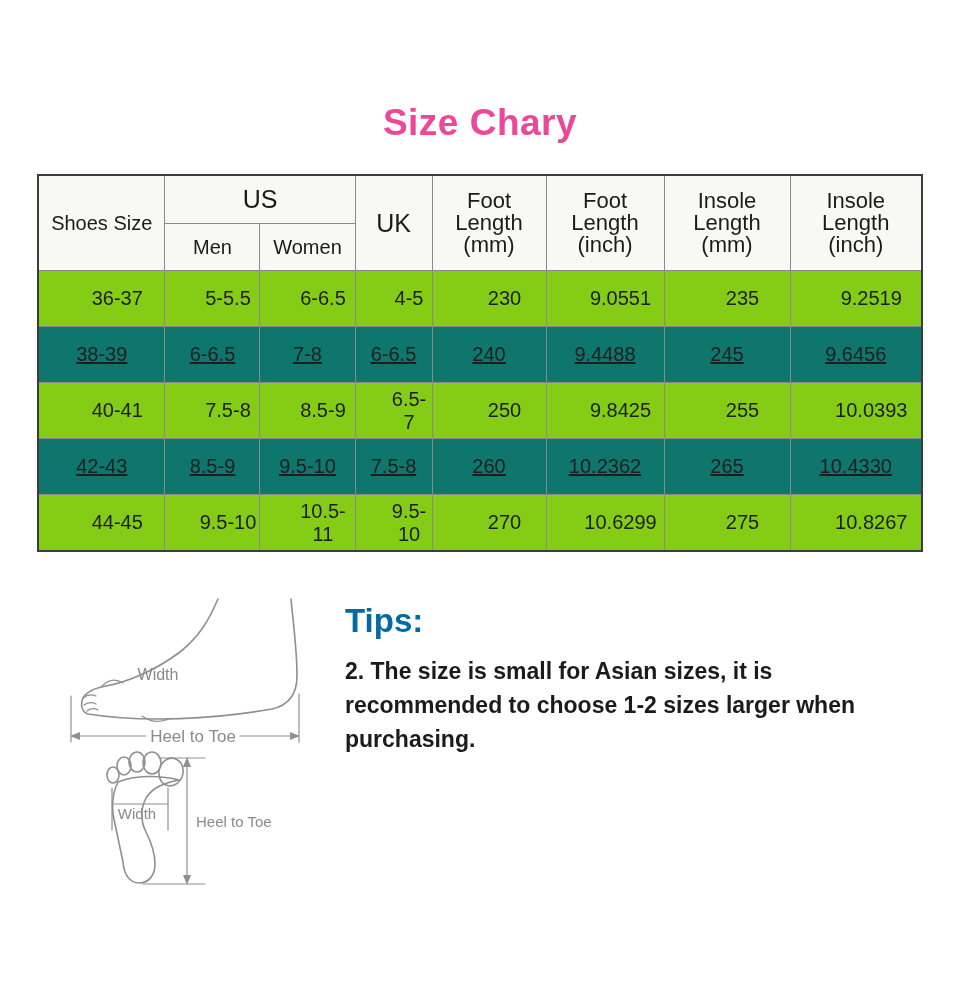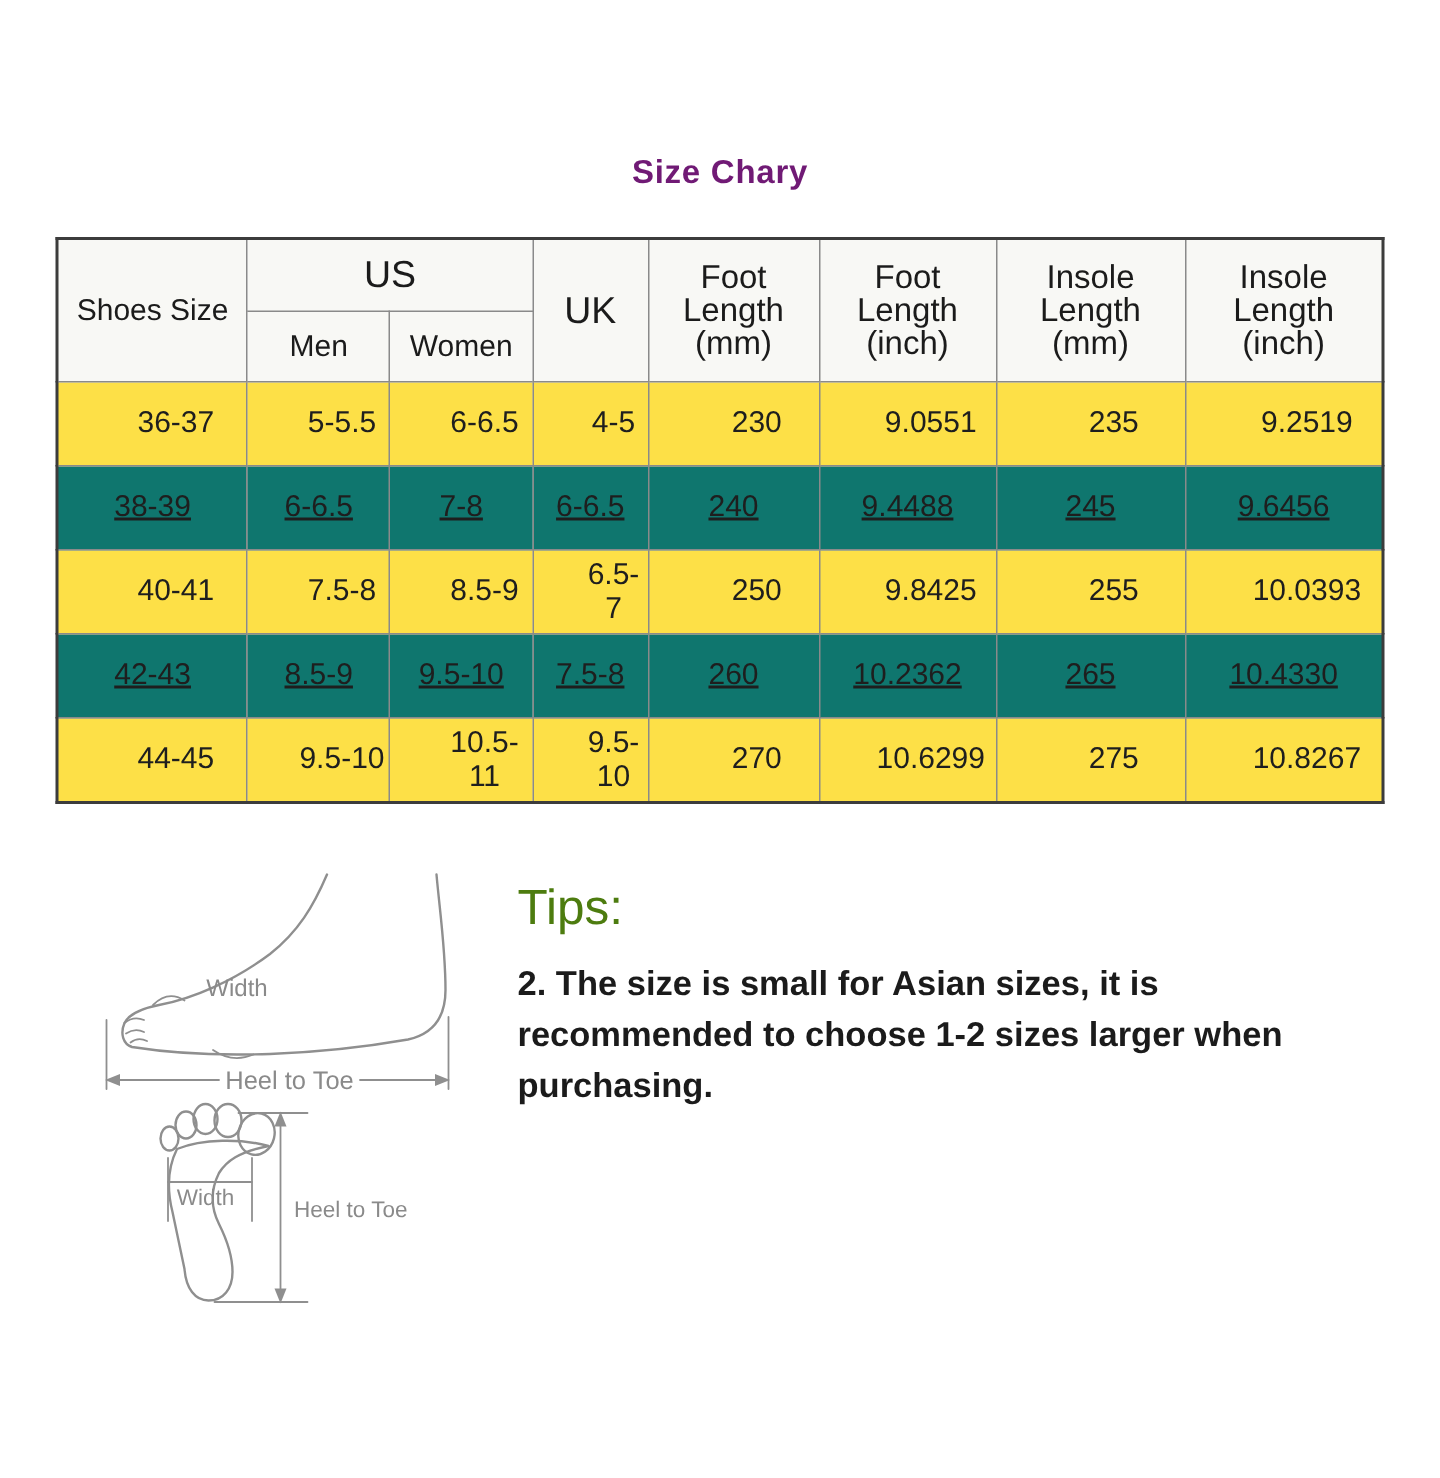--- a/index.html
+++ b/index.html
@@ -6,23 +6,23 @@
   body {
     width:960px; height:985px;
     background:#ffffff;
     font-family:"Liberation Sans", sans-serif;
     color:#1e1e1e;
     overflow:hidden;
   }
   .title {
     margin:102px 0 0;
     text-align:center;
-    font-size:22px;
+    font-size:37px;
     font-weight:700;
-    color:#701a75;
+    color:#ec4899;
     letter-spacing:0.5px;
   }
   table.size-table {
     border-collapse:collapse;
     table-layout:fixed;
     width:884px;
     margin:30px auto 0;
     border:2px solid #3c3c3c;
   }
   .size-table th, .size-table td {
@@ -32,31 +32,31 @@
     padding:0;
   }
   .size-table th {
     background:#f8f8f5;
     font-weight:400;
     color:#1b1b1b;
   }
   .size-table tr.h1 th { height:47px; }
   .size-table tr.h2 th { height:46px; }
   .size-table td { height:55px; font-size:20px; }
-  tr.cream td { background:#fde047;padding-left:31px; }
+  tr.cream td { background:#84cc16;padding-left:31px; }
   tr.light td { background:#0f766e;text-decoration:underline; }
   .h-size { font-size:20px;margin-left:16px; }
   .h-big  { font-size:25px; }
   .h-med  { font-size:20px; }
   .h-small{ font-size:22px; line-height:22px; }
   .h-small .l2 { display:block; }
 
   .bottom { position:relative; height:400px; margin-top:44px; }
   .tips { position:absolute; left:345px; top:6px; width:548px; }
-  .tips-heading { margin:0; font-size:33px; font-weight:400; color:#4d7c0f; }
+  .tips-heading { margin:0; font-size:33px; font-weight:700; color:#0369a1; }
   .tip { margin:0; font-size:23px; line-height:34px; color:#1b1b1b; }
   .tip1 { margin-top:36px; font-weight:400; }
   .tip2 { margin-top:14px; font-weight:700; }
 
   .diagram-side  { position:absolute; left:50px; top:0; }
   .diagram-print { position:absolute; left:83px; top:152px; }
   svg .ln { fill:none; stroke:#8f8f8f; stroke-width:1.6; stroke-linecap:round; stroke-linejoin:round; }
   svg .thin { stroke-width:1.2; }
   svg .ah { fill:#8f8f8f; stroke:none; }
   svg text { fill:#8a8a8a; font-family:"Liberation Sans", sans-serif; }

